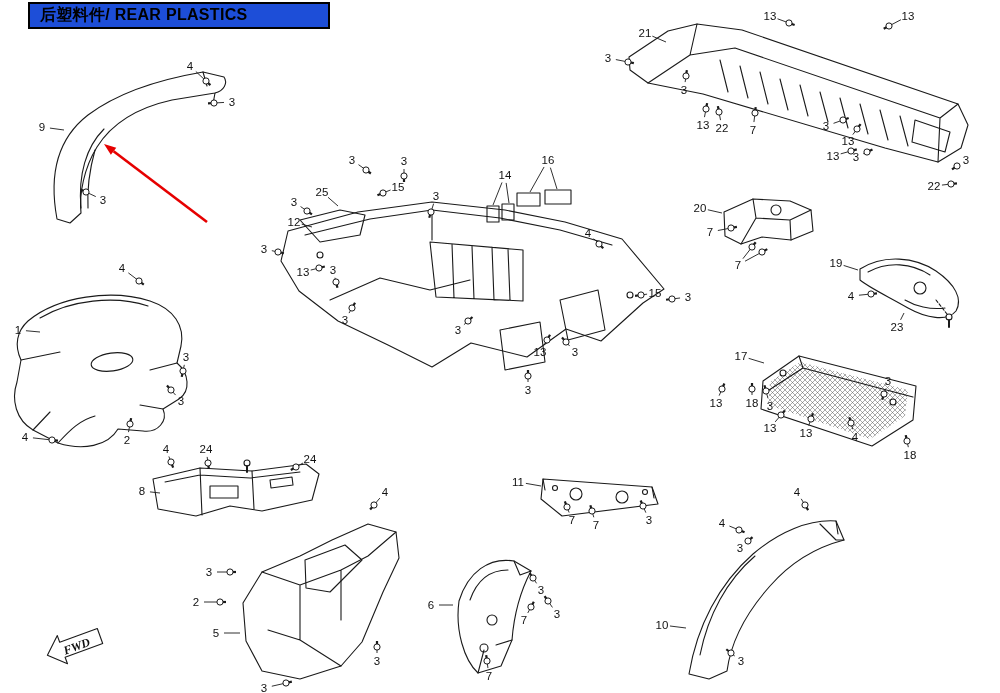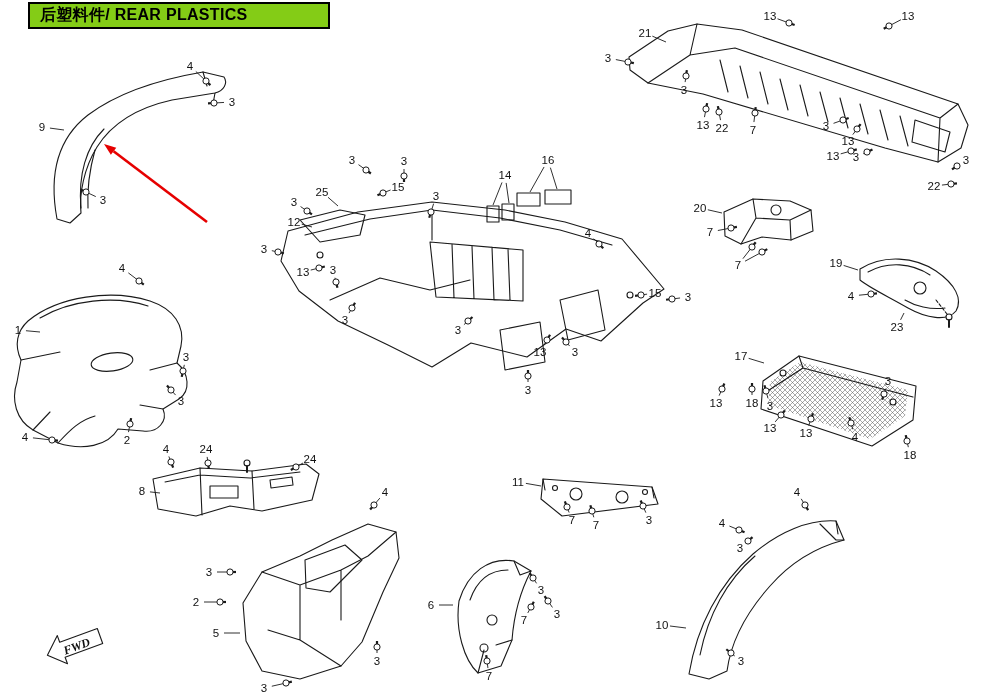--- a/index.html
+++ b/index.html
@@ -1,19 +1,19 @@
 <!DOCTYPE html>
 <html><head>
 <meta charset="utf-8">
 <style>
   html,body{margin:0;padding:0;background:#ffffff;}
   .page{position:relative;width:1000px;height:693px;background:#fff;overflow:hidden;
         font-family:"Liberation Sans",sans-serif;}
   .title-box{position:absolute;left:28px;top:2px;width:302px;height:27px;border:2px solid #000;
-        box-sizing:border-box;display:flex;align-items:center;padding-left:10px;background:#84cc16;
+        box-sizing:border-box;display:flex;align-items:center;padding-left:10px;background:#1d4ed8;
         font-weight:bold;font-size:16px;letter-spacing:.3px;z-index:5;color:#000;}
   svg.diagram{position:absolute;left:0;top:0;}
   #callout-layer text{font:11.5px "Liberation Sans",sans-serif;fill:#111;}
   #fwd-text{font-family:"Liberation Serif",serif;}
 </style>
 </head>
 <body>
 
 <div class="page">
 

